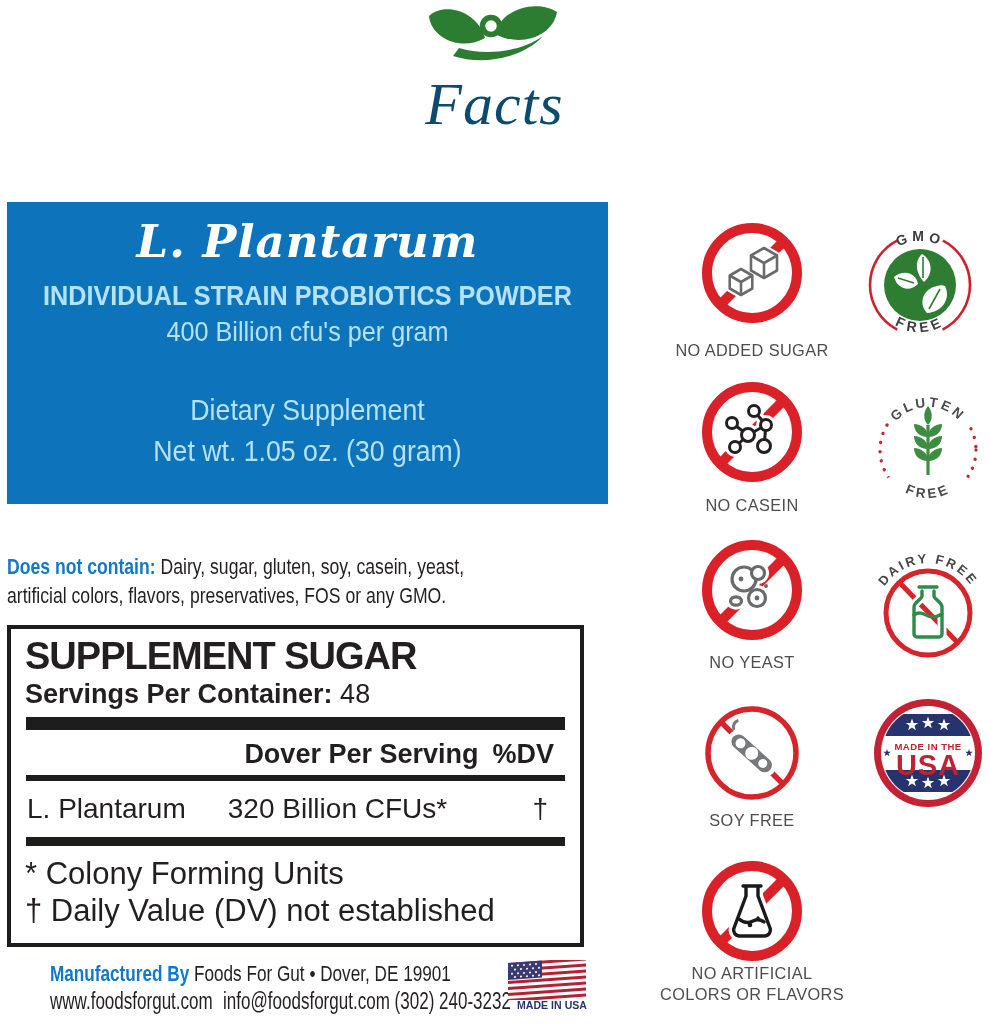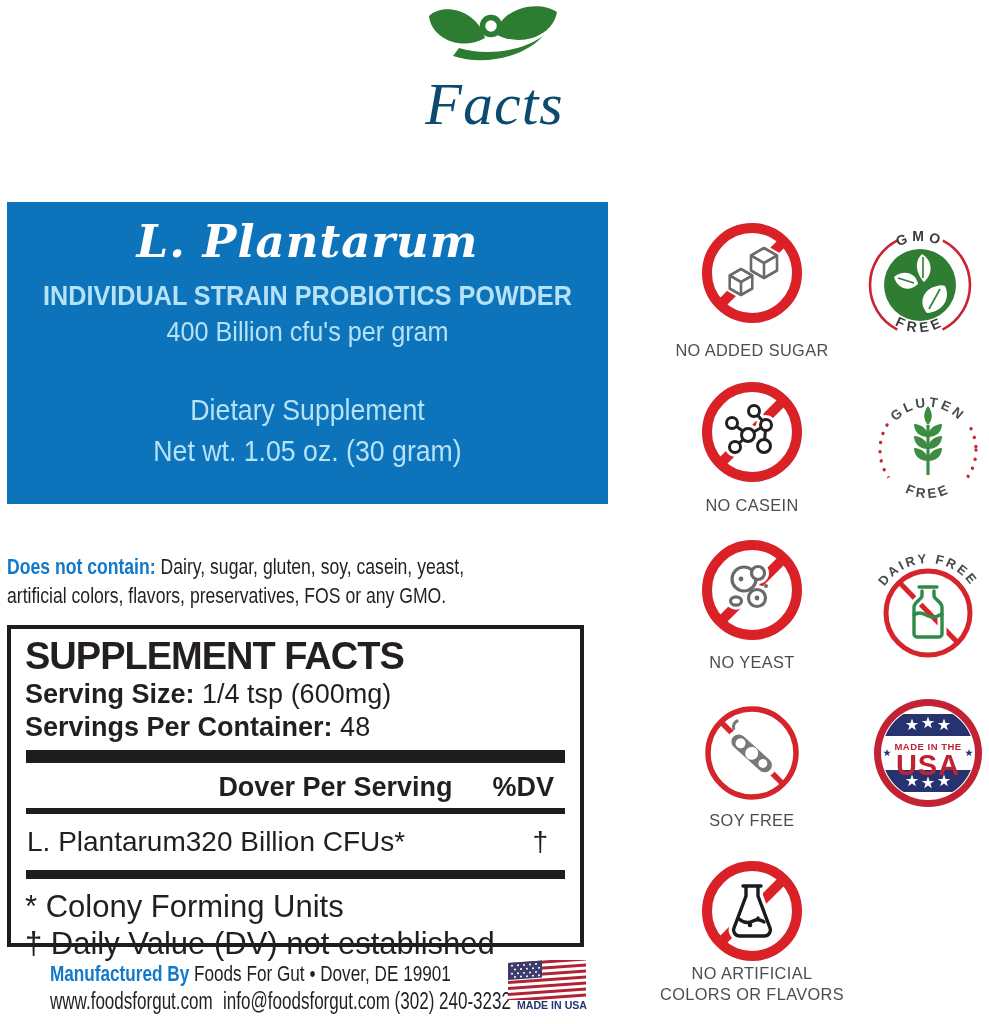--- a/index.html
+++ b/index.html
@@ -46,23 +46,23 @@
     border:4px solid #1d1d1b; background:#fff; padding:5px 14px 8px 14px;
   }
   .sf-title { font-size:38px; font-weight:700; letter-spacing:-1px; line-height:44px; }
   .sf-line { font-size:27px; line-height:33px; }
   .sf-line b { font-weight:700; }
   .sf-bar { background:#1d1d1b; margin:0 1px; }
   .bar-thick  { height:13px; margin-top:6px;  margin-bottom:9px; }
   .bar-mid    { height:6px;  margin-top:5px;  margin-bottom:6px; }
   .bar-thick2 { height:9px;  margin-top:8px;  margin-bottom:7px; }
   .sf-amt-row { display:flex; justify-content:flex-end; align-items:baseline; font-size:27px; font-weight:700; padding-right:12px; }
-  .sf-amt-row .dvh { margin-left:40px; }
+  .sf-amt-row .dvh { margin-left:14px; }
   .sf-data-row { display:flex; align-items:baseline; font-size:28px; line-height:40px; padding:2px 2px 0 2px; }
-  .sf-data-row .amt { }
+  .sf-data-row .amt { margin-left:42px; }
   .sf-data-row .dv  { margin-left:auto; padding-right:16px; }
   .sf-foot { font-size:31px; line-height:32px; padding-top:5px; }
 
   
   .mfg { left:7px; top:960px; width:600px;margin-left:43px; }
   .mfg-l1 { font-size:22px; line-height:27px; white-space:nowrap; transform:scaleX(0.78); transform-origin:0 50%; }
   .mfg-l1 .blue { color:#1278c8; font-weight:700; }
   .mfg-l2 { font-size:23px; line-height:29px; white-space:nowrap; transform:scaleX(0.74); transform-origin:0 50%; }
   .mfg-gap { display:inline-block; width:14px; }
   .flag { left:508px; top:960px; }
@@ -99,25 +99,21 @@
 
 <div class="abs dnc">
   <div class="ln">
     <span class="dnc-label">Does not contain:</span>
     <span>Dairy, sugar, gluten, soy, casein, yeast,</span>
   </div>
   <div class="ln">artificial colors, flavors, preservatives, FOS or any GMO.</div>
 </div>
 
 <div class="abs sf-box">
-  <div class="sf-title">SUPPLEMENT FACTS</div>
-  <div class="sf-line">
-    <b>Serving Size:</b>
-    <span>1/4 tsp (600mg)</span>
-  </div>
+  <div class="sf-title">SUPPLEMENT SUGAR</div>
   <div class="sf-line">
     <b>Servings Per Container:</b>
     <span>48</span>
   </div>
   <div class="sf-bar bar-thick"></div>
   <div class="sf-amt-row">
     <span>Dover Per Serving</span>
     <span class="dvh">%DV</span>
   </div>
   <div class="sf-bar bar-mid"></div>

